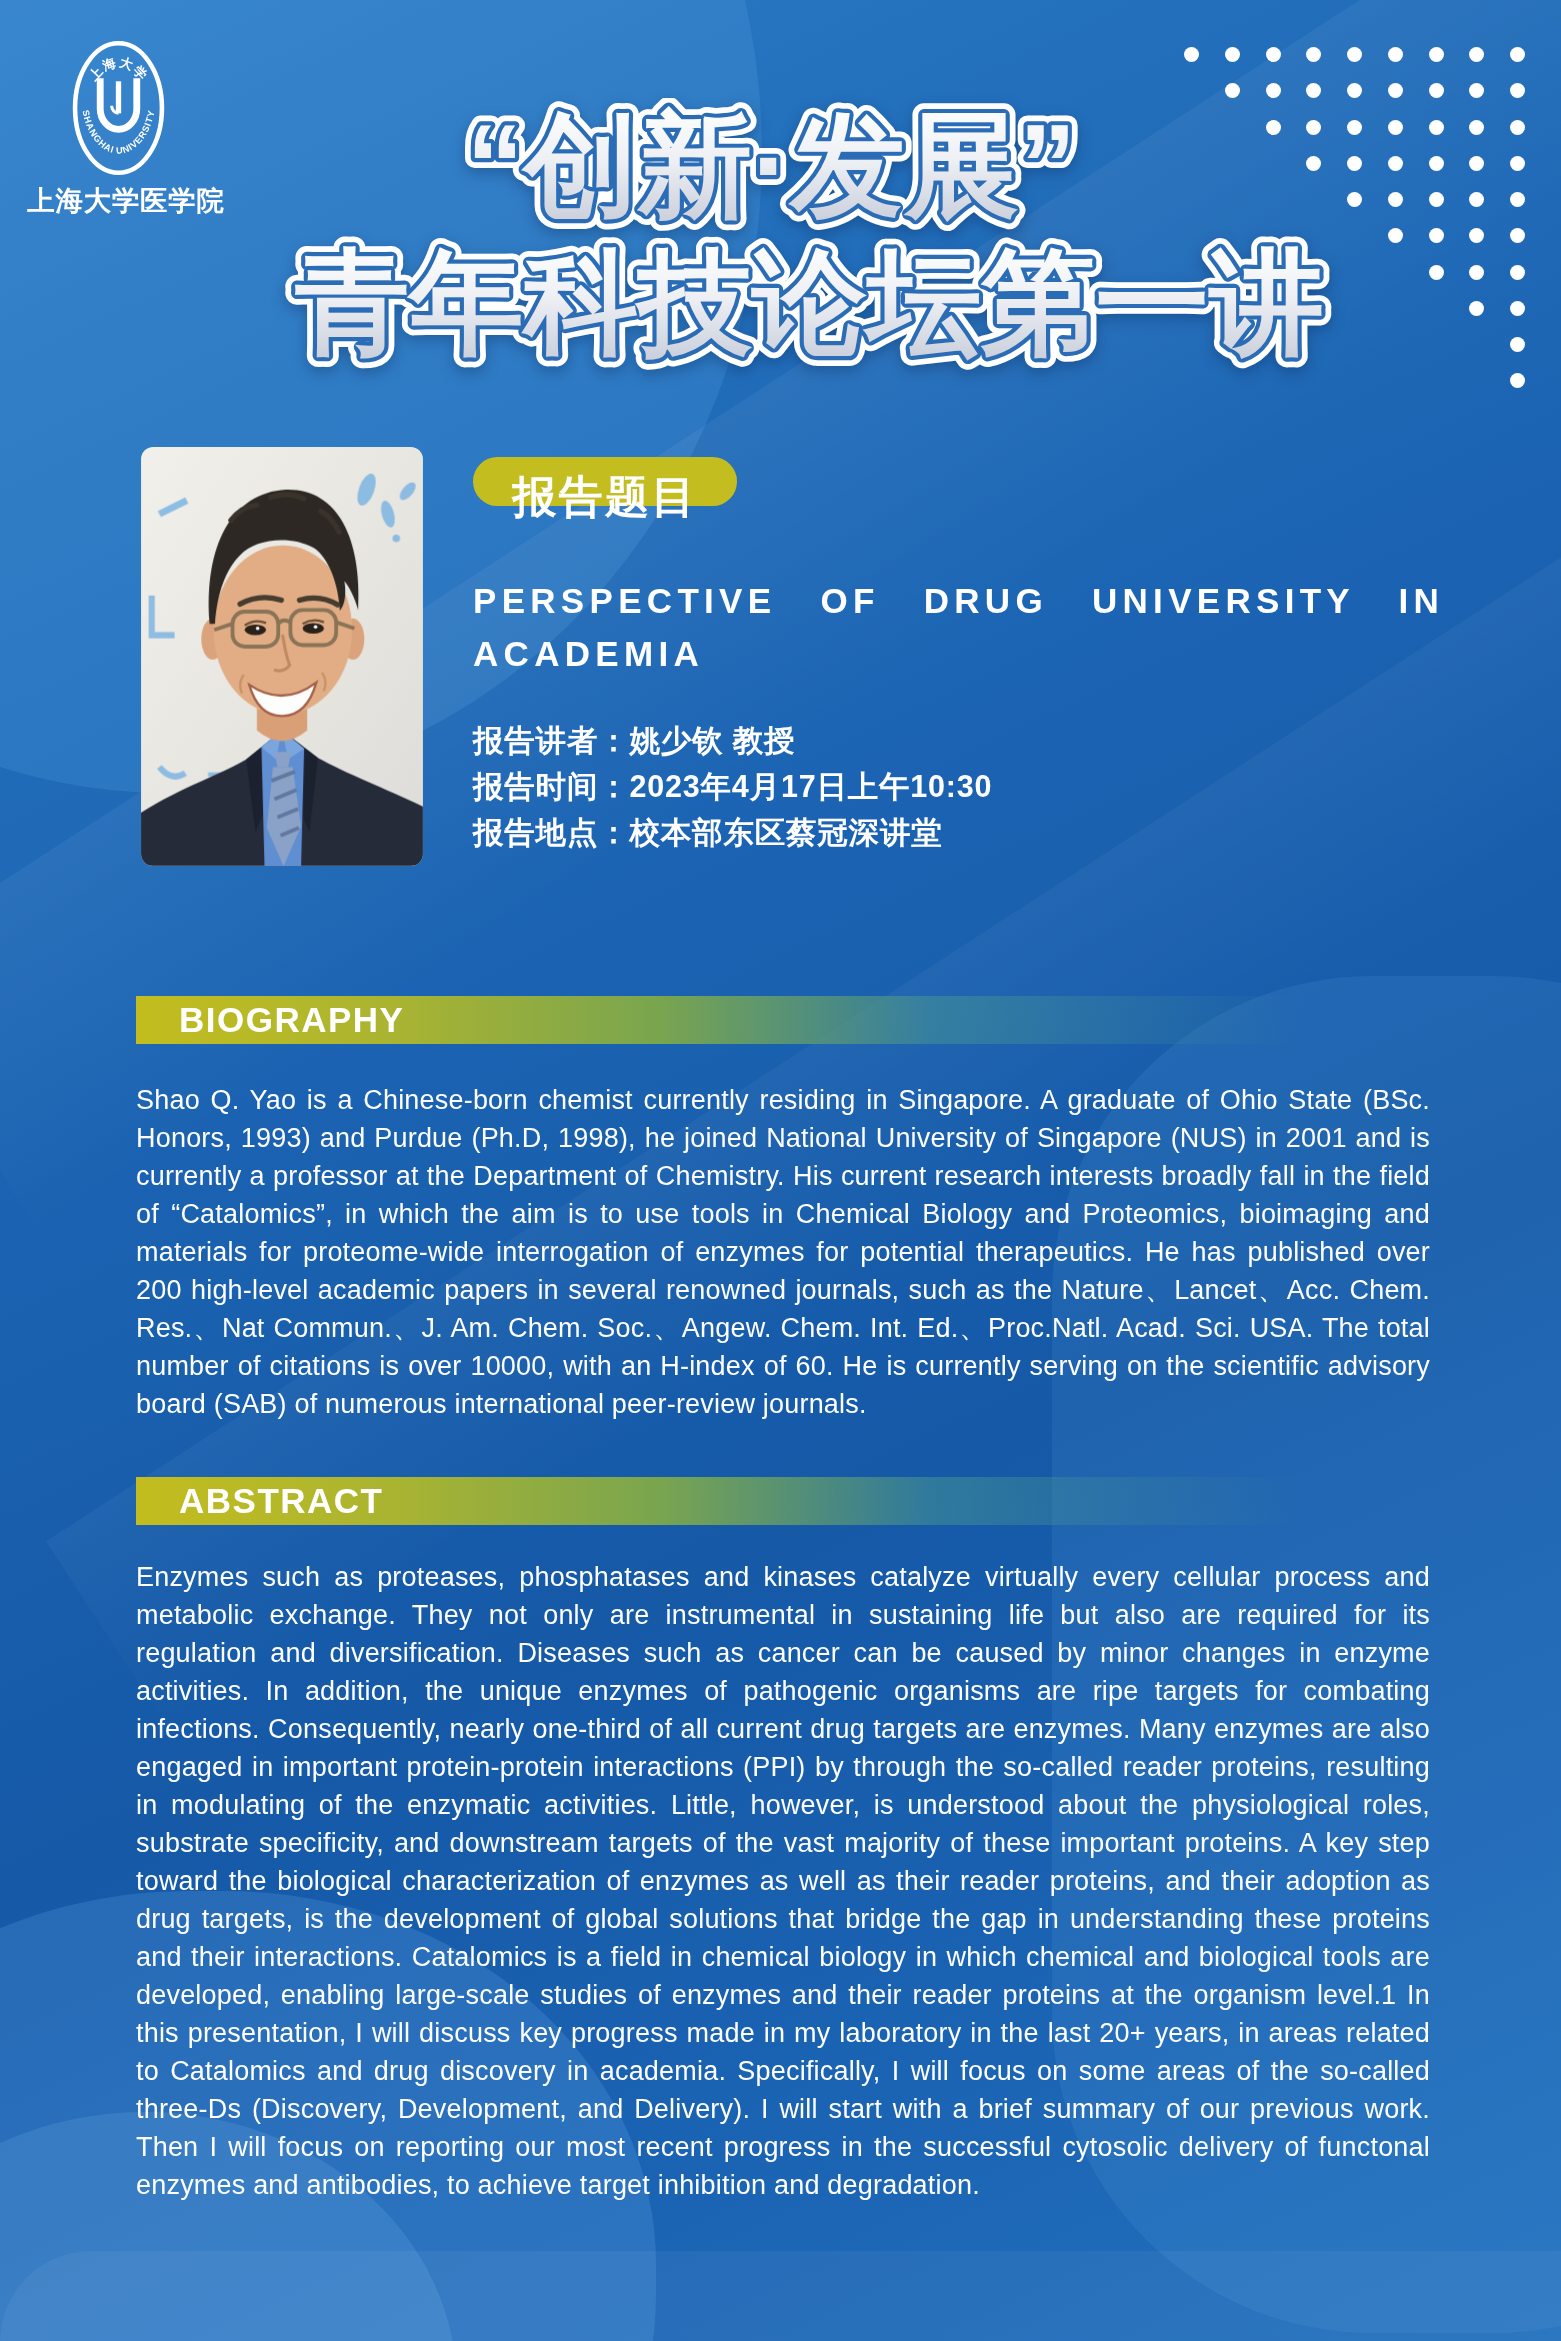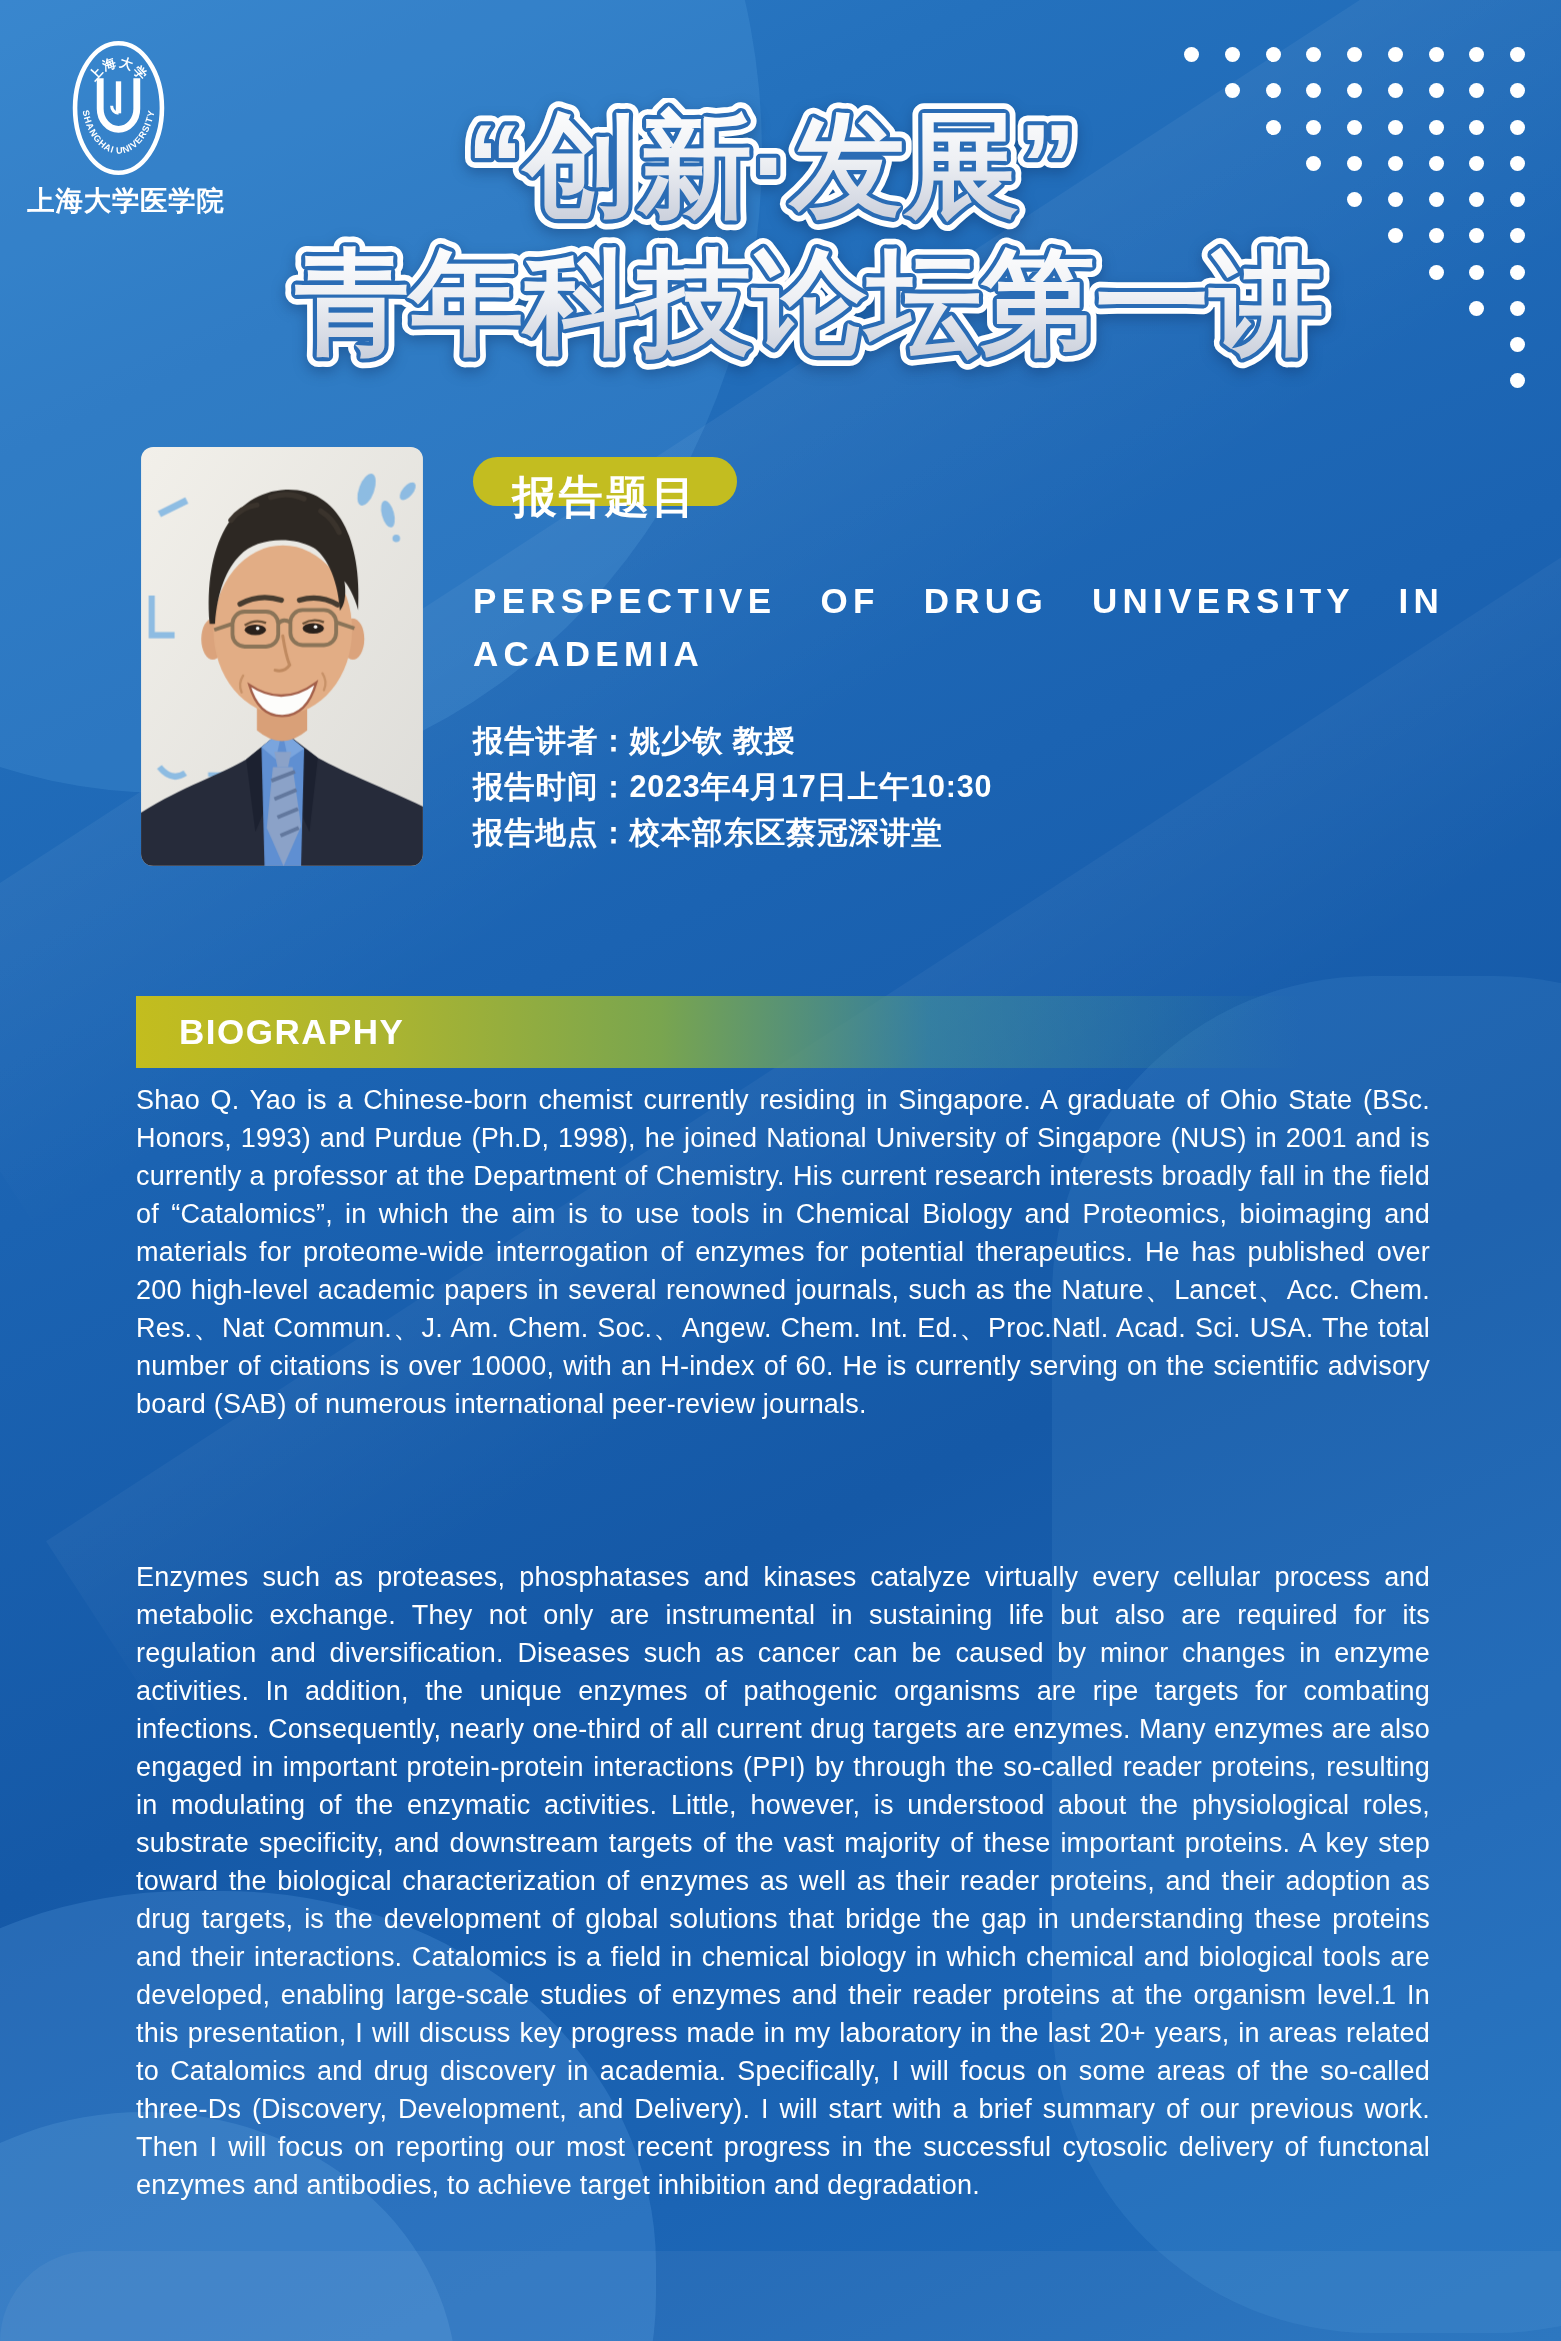--- a/index.html
+++ b/index.html
@@ -38,21 +38,21 @@
   
   .badge{position:absolute;left:473px;top:457px;width:264px;height:49px;border-radius:24.4px;
     background:#c3bd20;display:flex;align-items:center;justify-content:center;}
   .badge span{color:#fff;font-size:44px;font-weight:700;letter-spacing:2.3px;margin-top:32px;}
   .etl{position:absolute;left:473px;width:971px;color:#fff;font-weight:700;
     font-size:35px;letter-spacing:5.3px;white-space:nowrap;}
   .etl.fill{white-space:normal;text-align:justify;text-align-last:justify;}
   .info-line{position:absolute;left:473px;color:#fff;font-weight:700;font-size:30.5px;letter-spacing:0.8px;white-space:nowrap;}
 
   
-  .sec-bar{position:absolute;left:136px;width:1166px;height:72px;display:flex;align-items:center;
+  .sec-bar{position:absolute;left:136px;width:1166px;height:48px;display:flex;align-items:center;
     background:linear-gradient(90deg,#c3bd1e 0%,#aab431 22%,#79a54f 45%,rgba(70,148,148,.55) 68%,rgba(40,120,180,0) 100%);}
   .sec-bar span{color:#fff;font-weight:700;font-size:35px;letter-spacing:1.5px;padding-left:43px;}
   .sec-text{position:absolute;left:136px;width:1294px;color:#fff;font-size:27px;line-height:38px;
     text-align:justify;letter-spacing:0.2px;}
 </style>
 </head>
 <body>
 
 <div class="poster">
 
@@ -225,16 +225,19 @@
 
   <div class="info-line" style="top:721px;">报告讲者：姚少钦 教授</div>
   <div class="info-line" style="top:767px;">报告时间：2023年4月17日上午10:30</div>
   <div class="info-line" style="top:813px;">报告地点：校本部东区蔡冠深讲堂</div>
 
   <div class="sec-bar" style="top:996px;">
     <span>BIOGRAPHY</span>
   </div>
   <div class="sec-text" style="top:1081px;">Shao Q. Yao is a Chinese-born chemist currently residing in Singapore. A graduate of Ohio State (BSc. Honors, 1993) and Purdue (Ph.D, 1998), he joined National University of Singapore (NUS) in 2001 and is currently a professor at the Department of Chemistry. His current research interests broadly fall in the field of “Catalomics”, in which the aim is to use tools in Chemical Biology and Proteomics, bioimaging and materials for proteome-wide interrogation of enzymes for potential therapeutics. He has published over 200 high-level academic papers in several renowned journals, such as the Nature、Lancet、Acc. Chem. Res.、Nat Commun.、J. Am. Chem. Soc.、Angew. Chem. Int. Ed.、Proc.Natl. Acad. Sci. USA. The total number of citations is over 10000, with an H-index of 60. He is currently serving on the scientific advisory board (SAB) of numerous international peer-review journals.</div>
 
+  <div class="sec-bar" style="top:1477px;">
+    <span>ABSTRACT</span>
+  </div>
   <div class="sec-text" style="top:1558px;">Enzymes such as proteases, phosphatases and kinases catalyze virtually every cellular process and metabolic exchange. They not only are instrumental in sustaining life but also are required for its regulation and diversification. Diseases such as cancer can be caused by minor changes in enzyme activities. In addition, the unique enzymes of pathogenic organisms are ripe targets for combating infections. Consequently, nearly one-third of all current drug targets are enzymes. Many enzymes are also engaged in important protein-protein interactions (PPI) by through the so-called reader proteins, resulting in modulating of the enzymatic activities. Little, however, is understood about the physiological roles, substrate specificity, and downstream targets of the vast majority of these important proteins. A key step toward the biological characterization of enzymes as well as their reader proteins, and their adoption as drug targets, is the development of global solutions that bridge the gap in understanding these proteins and their interactions. Catalomics is a field in chemical biology in which chemical and biological tools are developed, enabling large-scale studies of enzymes and their reader proteins at the organism level.1 In this presentation, I will discuss key progress made in my laboratory in the last 20+ years, in areas related to Catalomics and drug discovery in academia. Specifically, I will focus on some areas of the so-called three-Ds (Discovery, Development, and Delivery). I will start with a brief summary of our previous work. Then I will focus on reporting our most recent progress in the successful cytosolic delivery of functonal enzymes and antibodies, to achieve target inhibition and degradation.</div>
 
 </div>
 
 
 </body></html>

